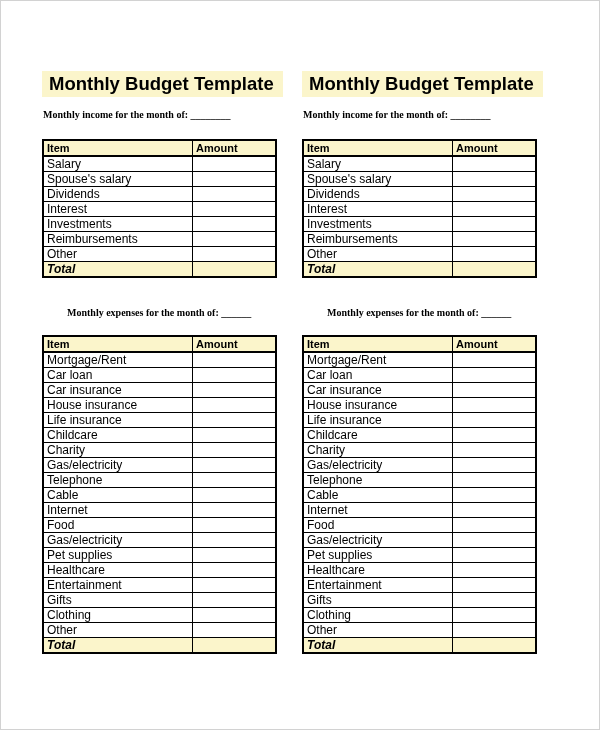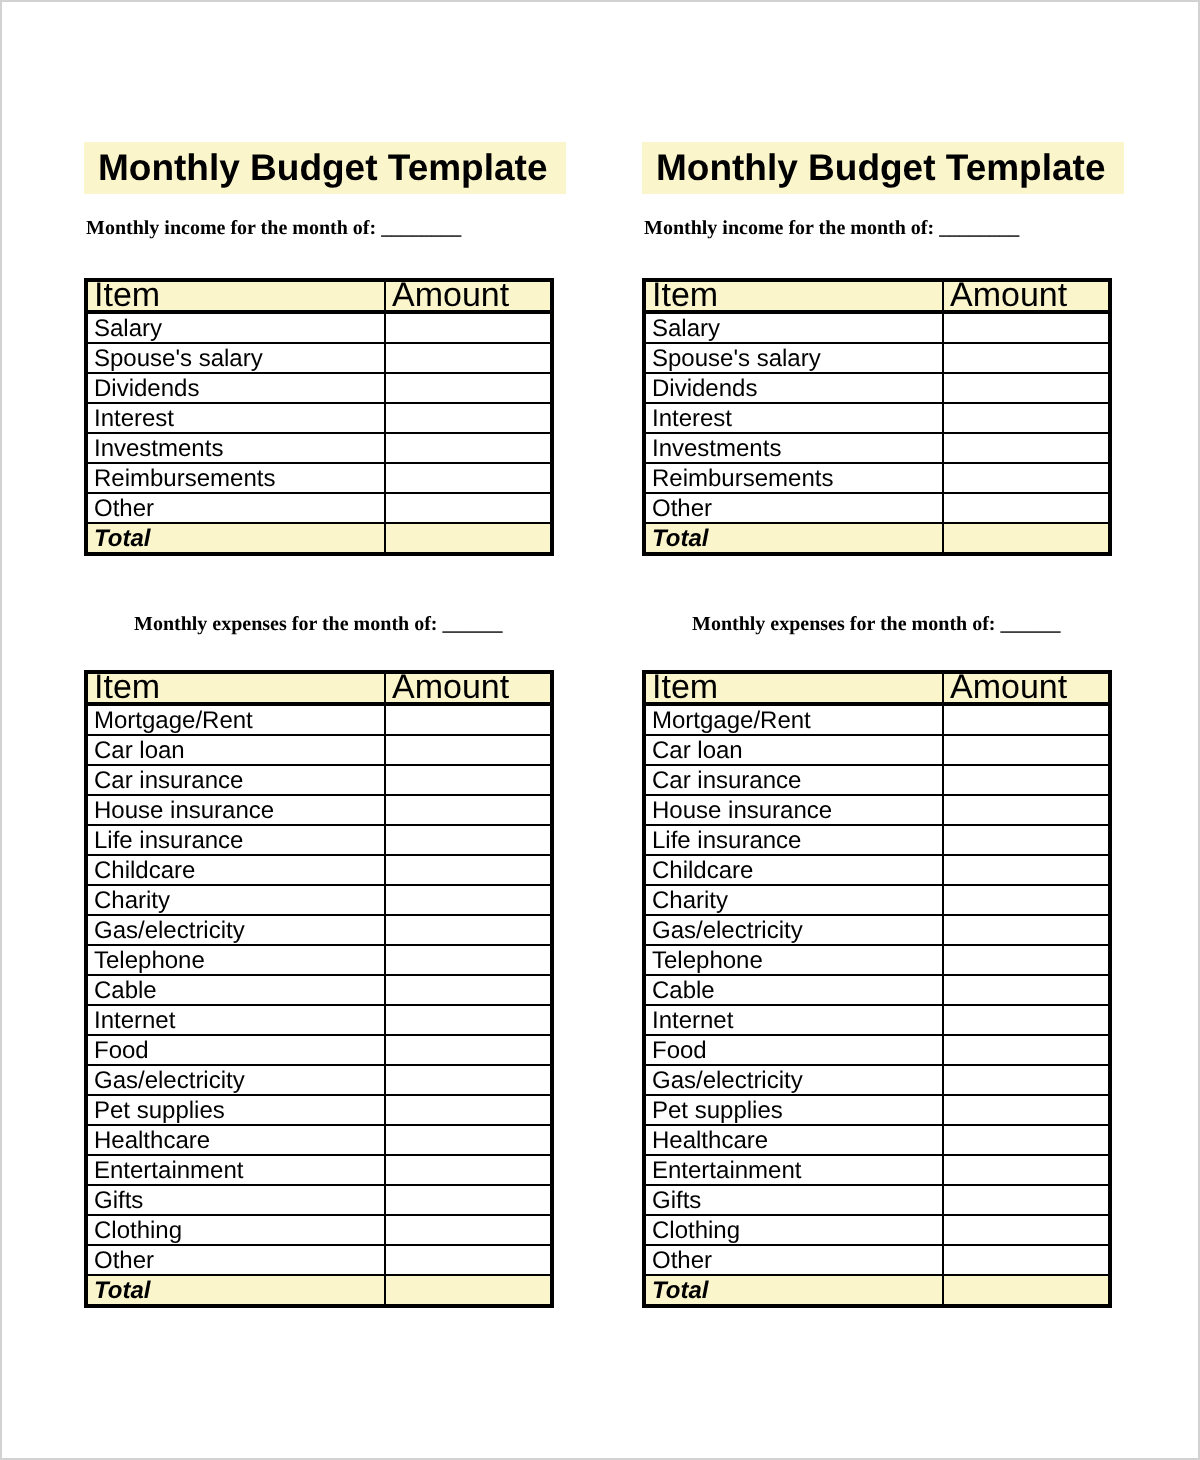--- a/index.html
+++ b/index.html
@@ -10,21 +10,21 @@
     box-sizing: border-box;
     background: #ffffff;
     border: 1px solid #d2d2d2;
     font-family: "Liberation Sans", sans-serif;
     color: #000;
     overflow: hidden;
   }
   .content {
     display: flex;
     padding: 70px 0 0 41px;
-    gap: 33px;
+    gap: 14px;
   }
   .column { width: 246px; }
   .doc-title {
     display: inline-block;
     white-space: nowrap;
     background: var(--hl, #fbf5cb);
     font-size: 18.5px;
     line-height: 19px;
     font-weight: bold;
     padding: 3px 9px 4px 7px;
@@ -50,22 +50,22 @@
     font-size: 12px;
     line-height: 12px;
     padding: 1px 3px;
     text-align: left;
     font-weight: normal;
     overflow: hidden;
     white-space: nowrap;
   }
   .budget-table thead th {
     background: var(--hl, #fbf5cb);
-    font-weight: normal;
-    font-size: 17px;
+    font-weight: bold;
+    font-size: 11px;
     border-bottom: 2px solid #000;
   }
   .budget-table .amount { width: 76px; }
   .budget-table tfoot td {
     background: var(--hl, #fbf5cb);
     font-weight: bold;
     font-style: italic;
   }
 </style>
 </head>

